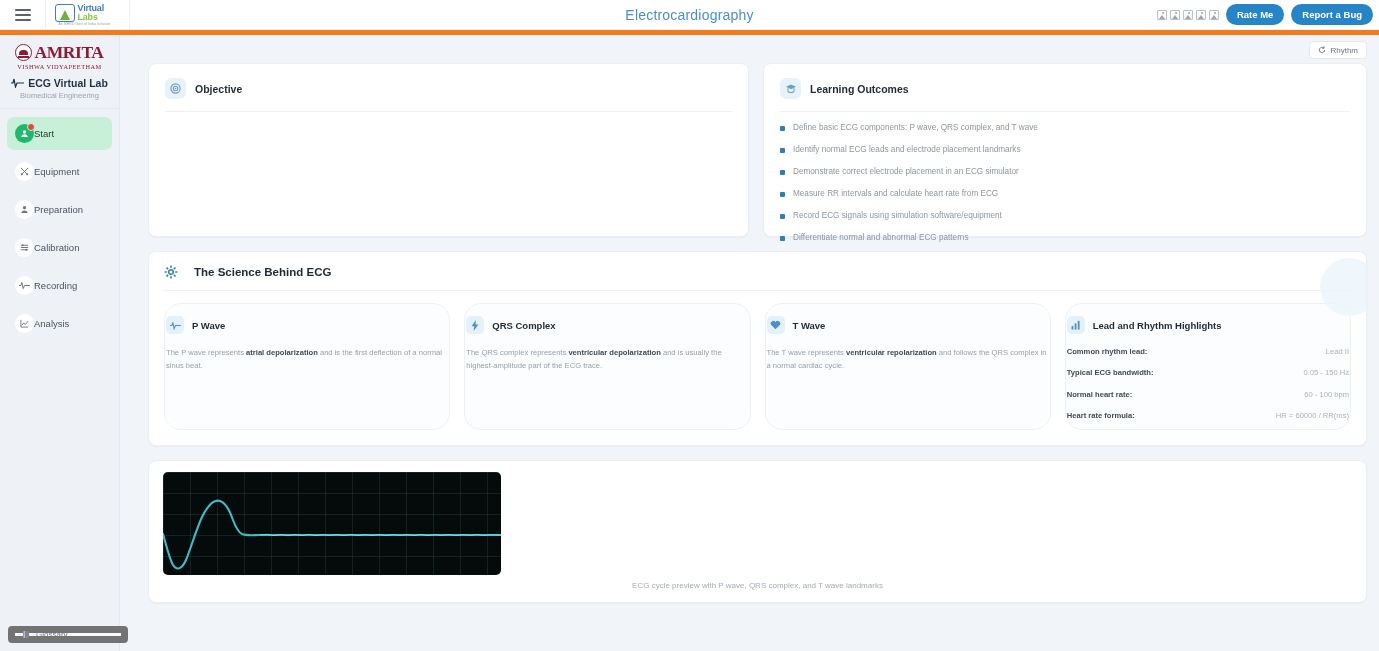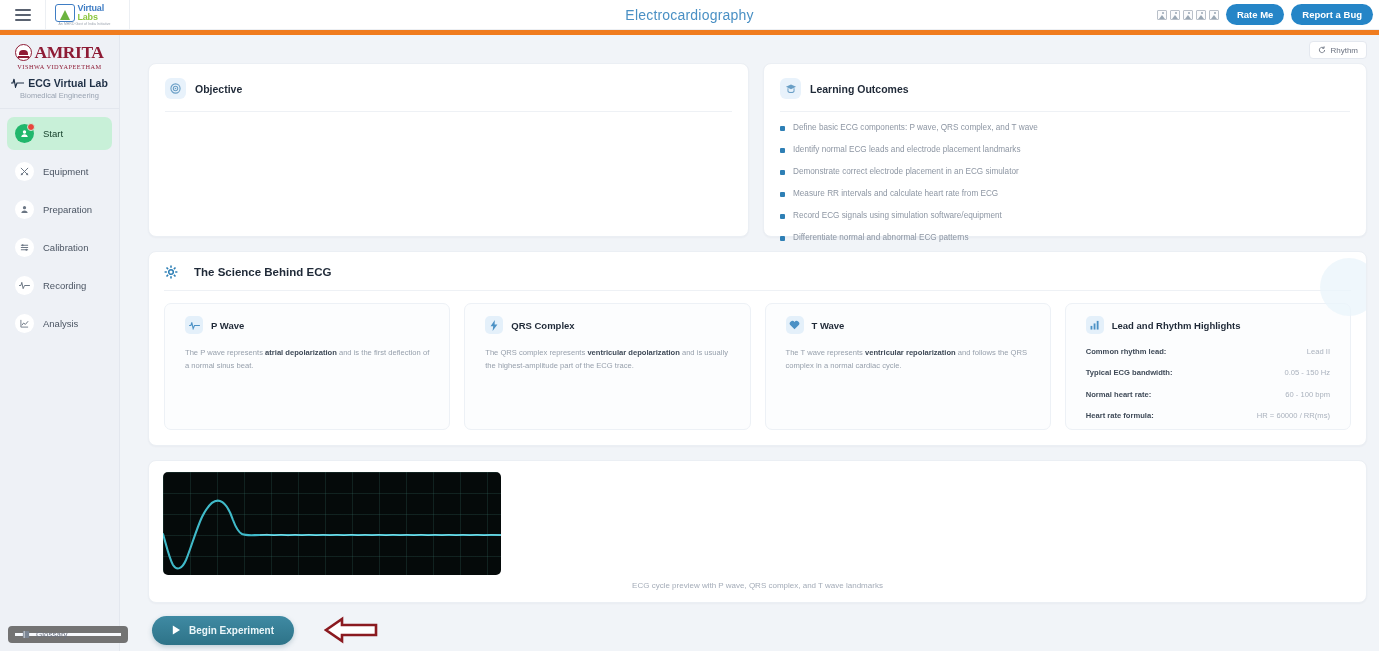--- a/index.html
+++ b/index.html
@@ -84,21 +84,21 @@
     content: ""; position: absolute; left: 2px; bottom: 2.5px; width: 11px; height: 1.4px; background: #8e1b35;
   }
   .amrita-word { font-size: 17.5px; font-weight: 700; color: #8e1b35; letter-spacing: -0.4px; line-height: 1; font-family: "Liberation Serif", serif; }
   .amrita-tag { font-size: 6.3px; color: #8e1b35; letter-spacing: 0.5px; margin-top: 1px; font-family: "Liberation Serif", serif; }
   .lab-title-row { display: flex; align-items: center; justify-content: center; gap: 4px; margin-top: 7px; }
   .lab-title { font-size: 10.5px; font-weight: 700; color: #1f3046; }
   .lab-sub { font-size: 7.5px; color: #9aa4b2; margin-top: 2px; }
 
   .nav { padding: 8px 7px; }
   .nav-item {
-    display: flex; align-items: center; gap: 9px; padding: 7px 8px;
+    display: flex; align-items: center; gap: 0; padding: 7px 8px;
     border-radius: 7px; margin-bottom: 5px; cursor: pointer;
   }
   .nav-item.active { background: #c8f0d8; }
   .nav-ico {
     width: 19px; height: 19px; border-radius: 50%; background: #ffffff;
     display: flex; align-items: center; justify-content: center; flex: none;
     color: #6b7684;
   }
   .nav-item.active .nav-ico { background: #21b76c; color: #fff; position: relative; }
   .nav-item.active .nav-ico::after {
@@ -151,21 +151,21 @@
   .sci-orb {
     position: absolute; right: -12px; top: 6px; width: 58px; height: 58px;
     border-radius: 50%; background: #eaf4fb; opacity: 0.75;
   }
   .sci-head { display: flex; align-items: center; gap: 16px; position: relative; z-index: 2; }
   .sci-title { font-size: 11.5px; font-weight: 700; color: #1f2937; }
   .sci-div { height: 1px; background: #eef1f5; margin: 11px 0 12px; }
   .sci-grid { display: flex; gap: 14px; }
   .sci-card {
     flex: 1; height: 127px; background: #fcfdfe; border: 1px solid #edf1f6;
-    border-radius: 7px; padding: 12px 20px;
+    border-radius: 17px; padding: 12px 1px;
   }
   .sci-card-head { display: flex; align-items: center; gap: 8px; }
   .sci-ico {
     width: 18px; height: 18px; border-radius: 5px; background: #e4f0fa;
     display: flex; align-items: center; justify-content: center; flex: none; color: #4b91c5;
   }
   .sci-card-title { font-size: 9.5px; font-weight: 700; color: #1f2937; }
   .sci-body { font-size: 7.6px; color: #97a0ac; line-height: 1.75; margin-top: 12px; }
   .sci-body b { color: #3f4a58; font-weight: 700; }
 
@@ -475,25 +475,14 @@
     <div class="scope">
       <div class="scope-grid"></div>
       <svg viewBox="0 0 338 103" preserveAspectRatio="none">
         <path d="M0,62 C3,72 6,86 10,93 C14,99 19,97 23,88 C28,76 33,58 39,45 C45,33 51,27 57,29 C63,31 67,39 70,48 C73,56 75,60 79,62 C84,64 90,63 97,63 C110,63 130,63 150,63 C200,63 260,63 338,63" fill="none" stroke="#43c4d4" stroke-width="2.1" stroke-linecap="round" opacity="0.95"></path>
         <path d="M97,63 L104,62.3 L111,63.6 L118,62.4 L125,63.7 L132,62.5 L139,63.5 L146,62.4 L153,63.6 L160,62.6 L167,63.4 L174,62.5 L181,63.6 L188,62.4 L195,63.5 L202,62.6 L209,63.4 L216,62.5 L223,63.6 L230,62.5 L237,63.4 L244,62.6 L251,63.5 L258,62.4 L265,63.6 L272,62.6 L279,63.4 L286,62.5 L293,63.5 L300,62.6 L307,63.4 L314,62.5 L321,63.5 L328,62.7 L338,63.2" fill="none" stroke="#8fe3ec" stroke-width="1" opacity="0.75"></path>
       </svg>
     </div>
     <div class="prev-caption">ECG cycle preview with P wave, QRS complex, and T wave landmarks</div>
   </div>
 
-  <div class="begin-row">
-    <button class="begin-btn">
-      <svg width="9" height="10" viewBox="0 0 9 10">
-          <path d="M0.8 0.6 8 5 0.8 9.4z" fill="#ffffff"></path>
-        </svg>
-      <span>Begin Experiment</span>
-    </button>
-    <svg width="55" height="30" viewBox="0 0 55 30">
-      <path d="M2,15 L18,4 L18,10 L52,10 L52,20 L18,20 L18,26 Z" fill="#ffffff" stroke="#8b1a20" stroke-width="2.6" stroke-linejoin="miter"></path>
-    </svg>
-  </div>
 
 </div>
 
 </body></html>

